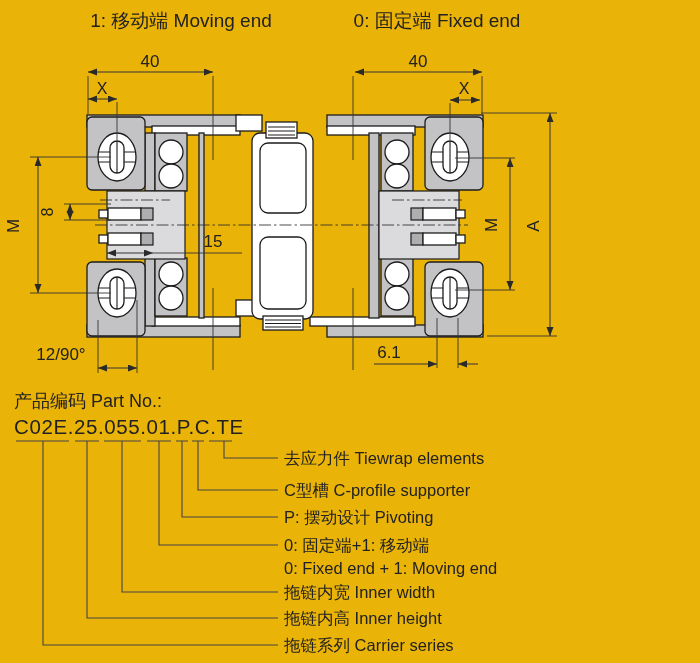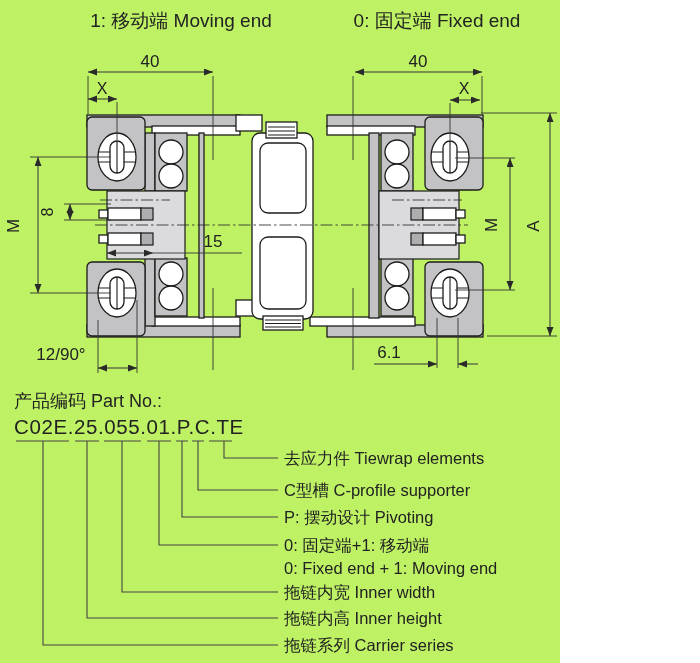--- a/index.html
+++ b/index.html
@@ -1,16 +1,16 @@
 <!DOCTYPE html>
 <html><head>
 <meta charset="utf-8">
 <style>
   html,body{margin:0;padding:0;background:#ffffff;}
-  .page{width:560px;height:663px;position:relative;background:#bef264;
+  .page{width:700px;height:663px;position:relative;background:#eab308;
         font-family:"Liberation Sans", sans-serif;}
   svg{display:block;}
   
   .g  {fill:#c3c3c6;stroke:#1c1c1c;stroke-width:1.3;}
   .gd {fill:#aeaeb1;stroke:#1c1c1c;stroke-width:1.2;}
   .lg {fill:#dbdbdd;stroke:#1c1c1c;stroke-width:1.2;}
   .w  {fill:#ffffff;stroke:#1c1c1c;stroke-width:1.3;}
   .ln {fill:none;stroke:#1c1c1c;stroke-width:1.1;}
   
   .dim {fill:none;stroke:#333;stroke-width:1;}

